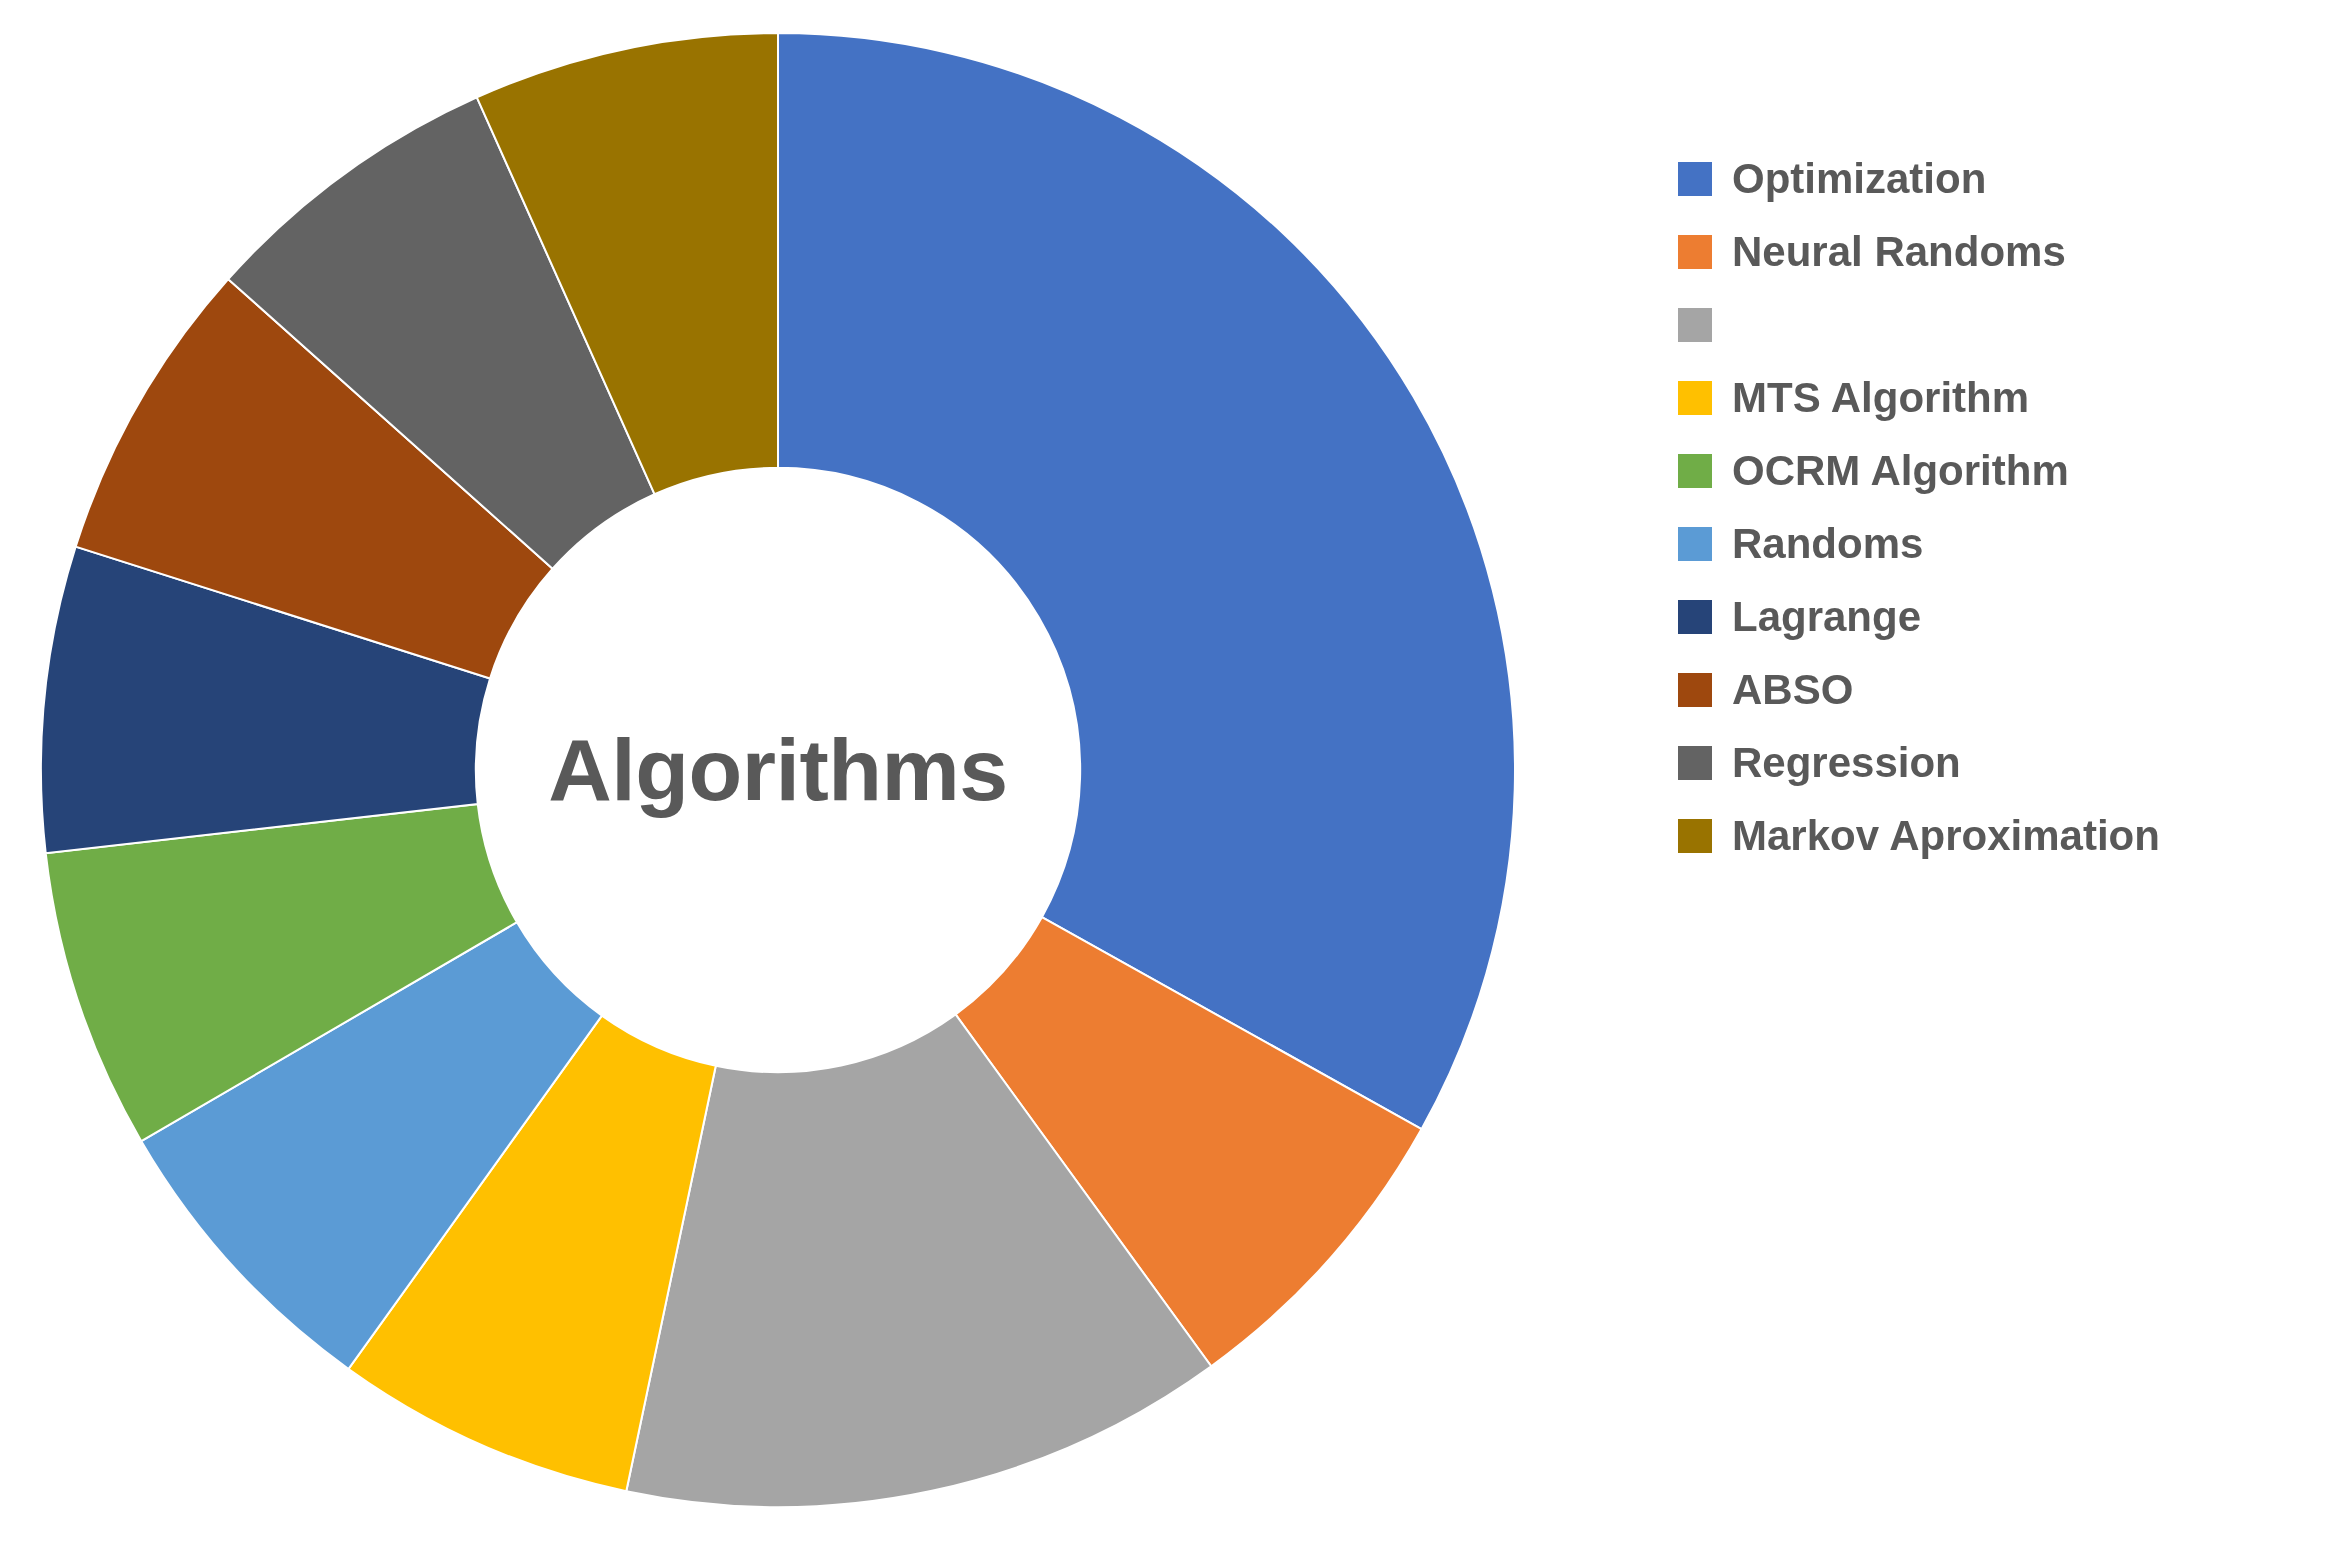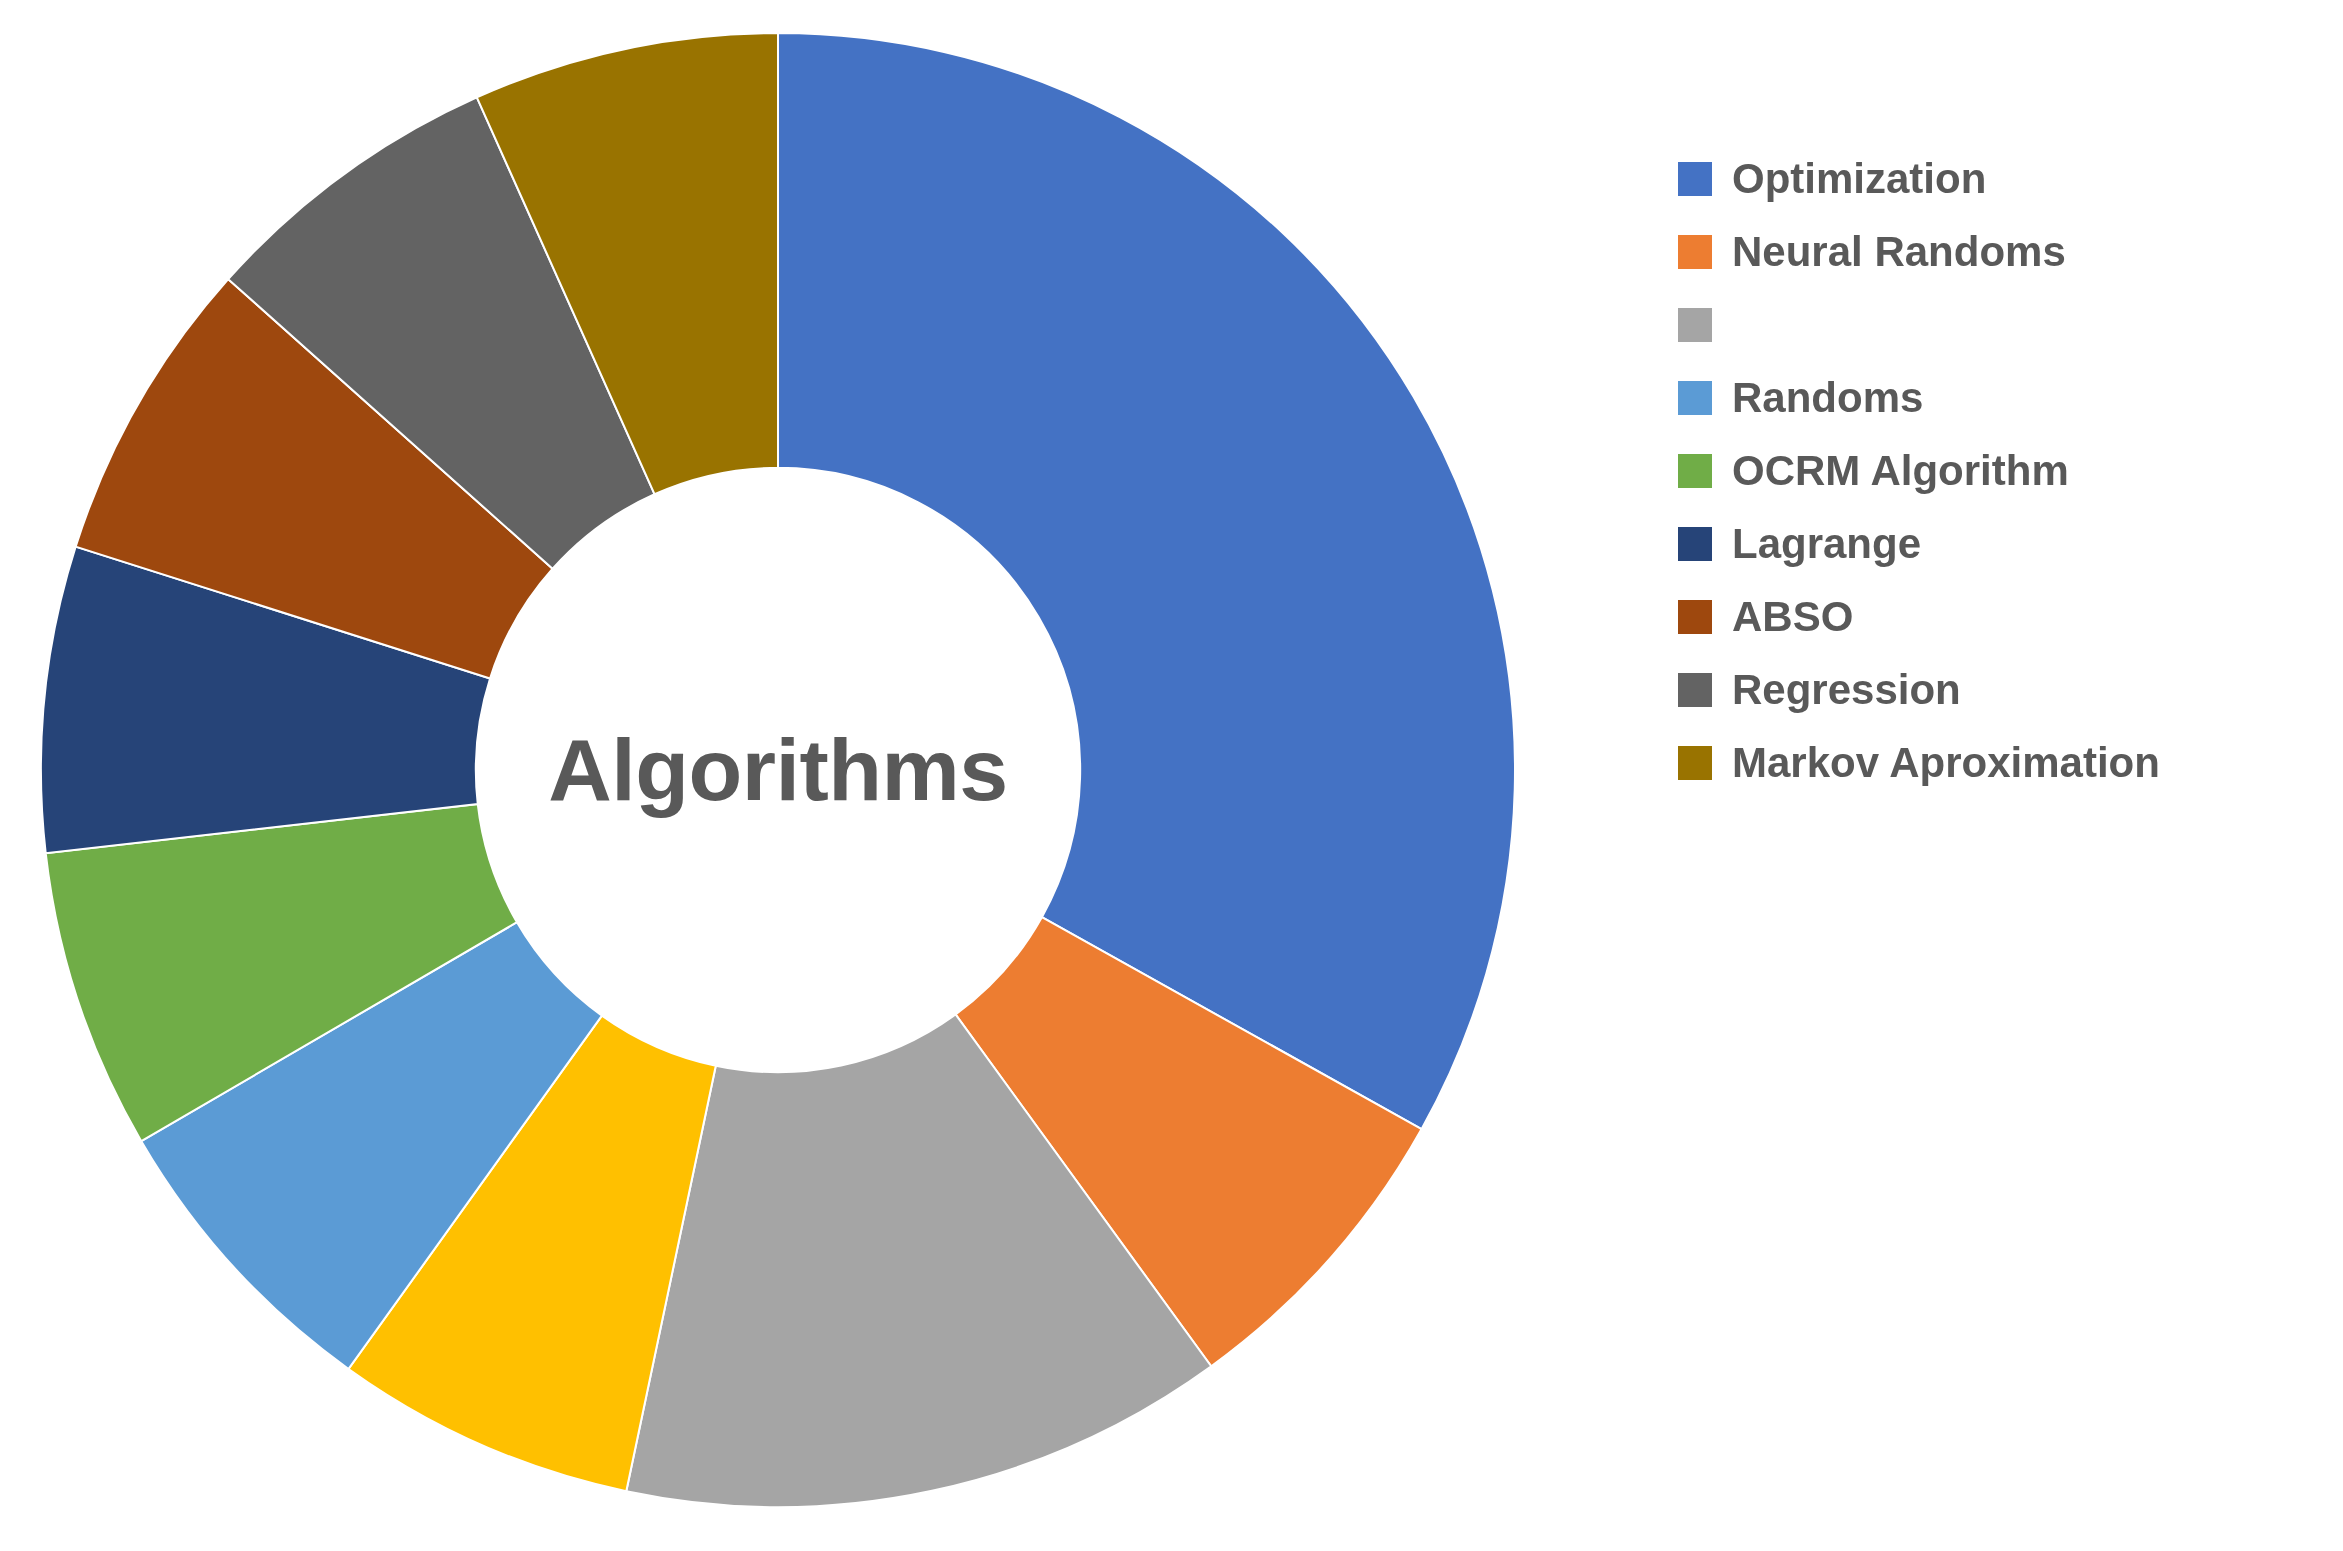--- a/index.html
+++ b/index.html
@@ -98,26 +98,30 @@
         <span class="legend-label">Optimization</span>
       </div>
       <div class="legend-item">
         <span class="legend-swatch" style="background: rgb(237, 125, 49);"></span>
         <span class="legend-label">Neural Randoms</span>
       </div>
       <div class="legend-item">
         <span class="legend-swatch" style="background: rgb(165, 165, 165);"></span>
       </div>
       <div class="legend-item">
-        <span class="legend-swatch" style="background: rgb(91, 155, 213);"></span>
-        <span class="legend-label">Randoms</span>
+        <span class="legend-swatch" style="background: rgb(255, 192, 0);"></span>
+        <span class="legend-label">MTS Algorithm</span>
       </div>
       <div class="legend-item">
         <span class="legend-swatch" style="background: rgb(112, 173, 71);"></span>
         <span class="legend-label">OCRM Algorithm</span>
+      </div>
+      <div class="legend-item">
+        <span class="legend-swatch" style="background: rgb(91, 155, 213);"></span>
+        <span class="legend-label">Randoms</span>
       </div>
       <div class="legend-item">
         <span class="legend-swatch" style="background: rgb(38, 68, 120);"></span>
         <span class="legend-label">Lagrange</span>
       </div>
       <div class="legend-item">
         <span class="legend-swatch" style="background: rgb(158, 72, 14);"></span>
         <span class="legend-label">ABSO</span>
       </div>
       <div class="legend-item">

